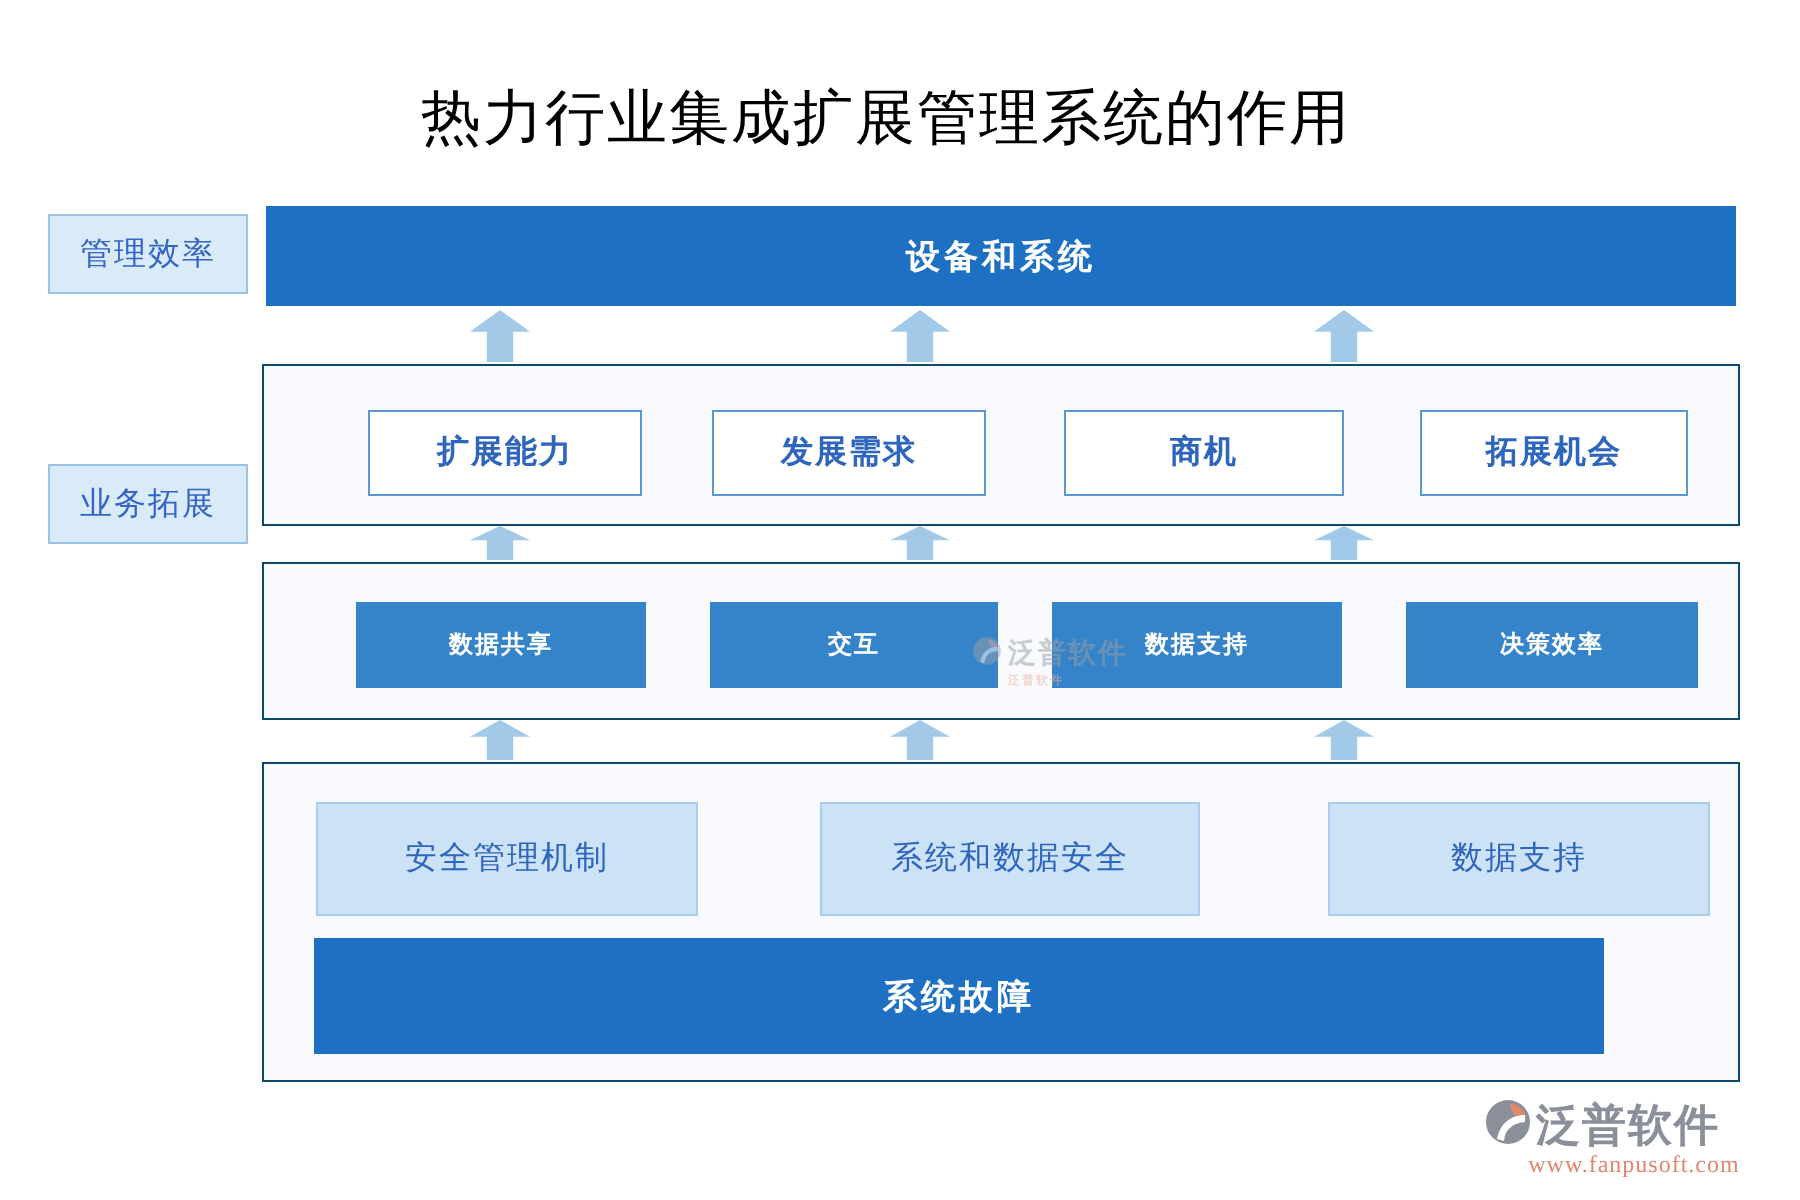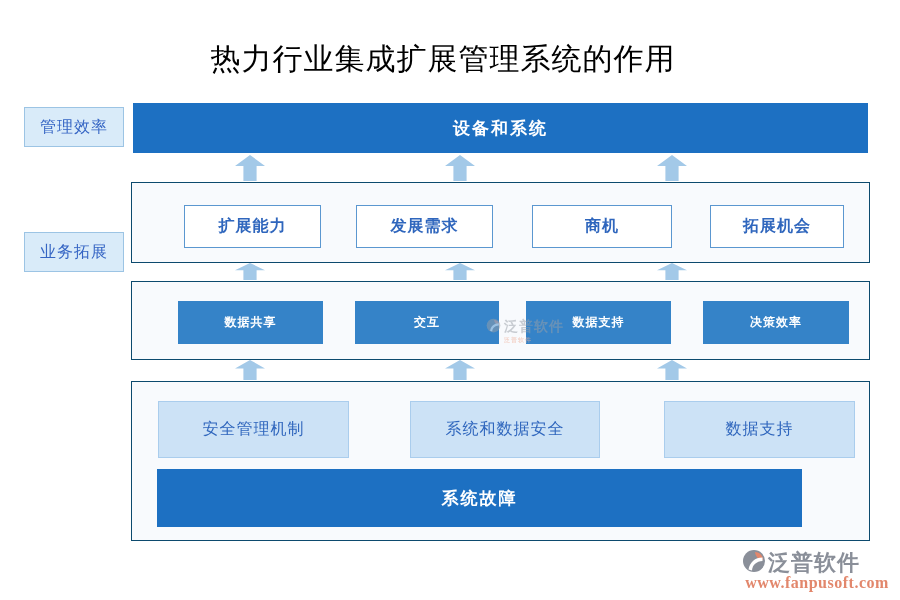--- a/index.html
+++ b/index.html
@@ -52,21 +52,21 @@
   }
   .wm-text-col { display:flex; flex-direction:column; }
   .wm-brand { font-size:14px; color:#9aa0a8; font-weight:bold; letter-spacing:1px; }
   .wm-sub { font-size:6px; color:#eeb09a; font-weight:bold; letter-spacing:1px; }
   .footer-logo { position:absolute; top:549px; left:742px; width:150px; }
   .brand-row { display:flex; align-items:center; gap:2px; }
   .brand-text {
     font-size:22px; color:#8a8f99; font-weight:bold; letter-spacing:1px; line-height:1.1;
   }
   .brand-url {
-    font-size:16px; color:#e2876c; font-weight:bold; text-align:center;
+    font-size:12px; color:#e2876c; font-weight:normal; text-align:center;
     margin-top:-3px; letter-spacing:0.5px;
   }
 </style>
 </head>
 <body>
 
 <div class="canvas">
 
   <h1 class="title">热力行业集成扩展管理系统的作用</h1>
 

